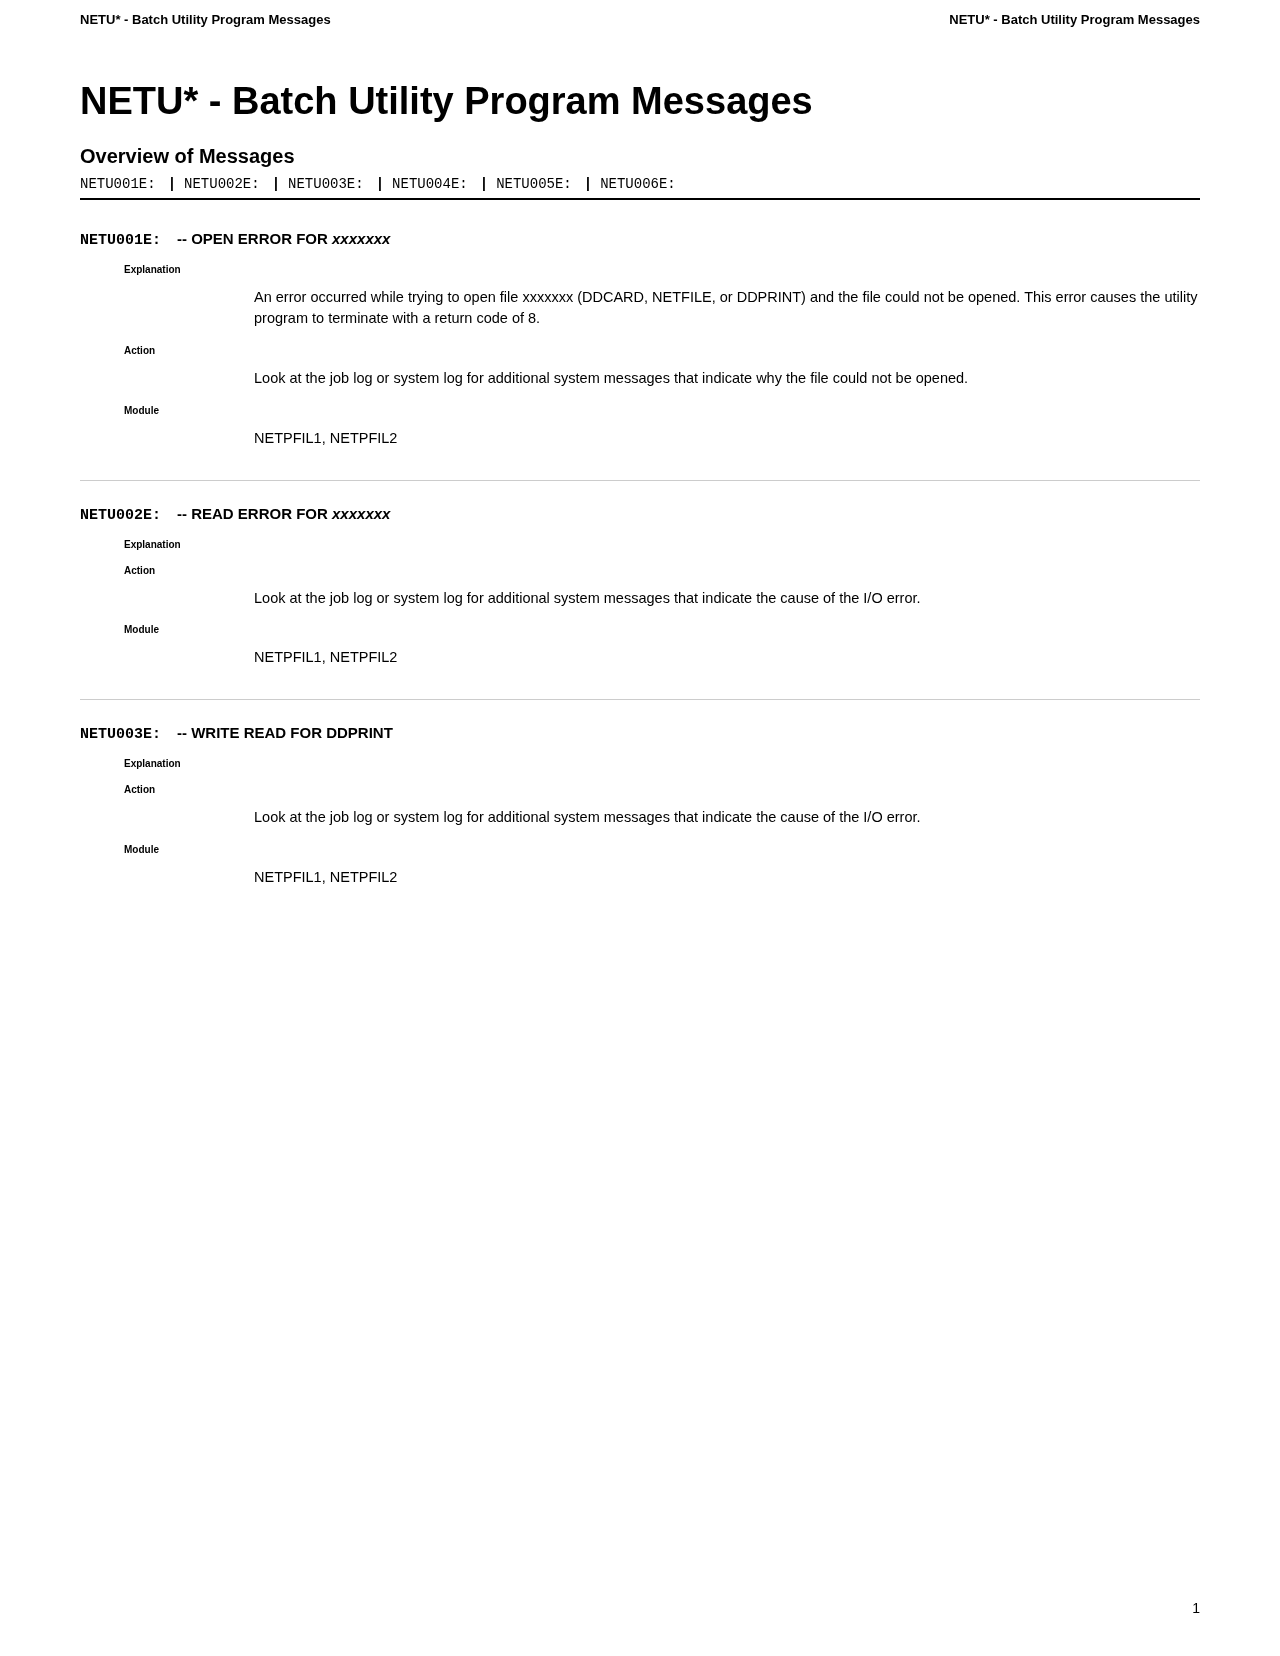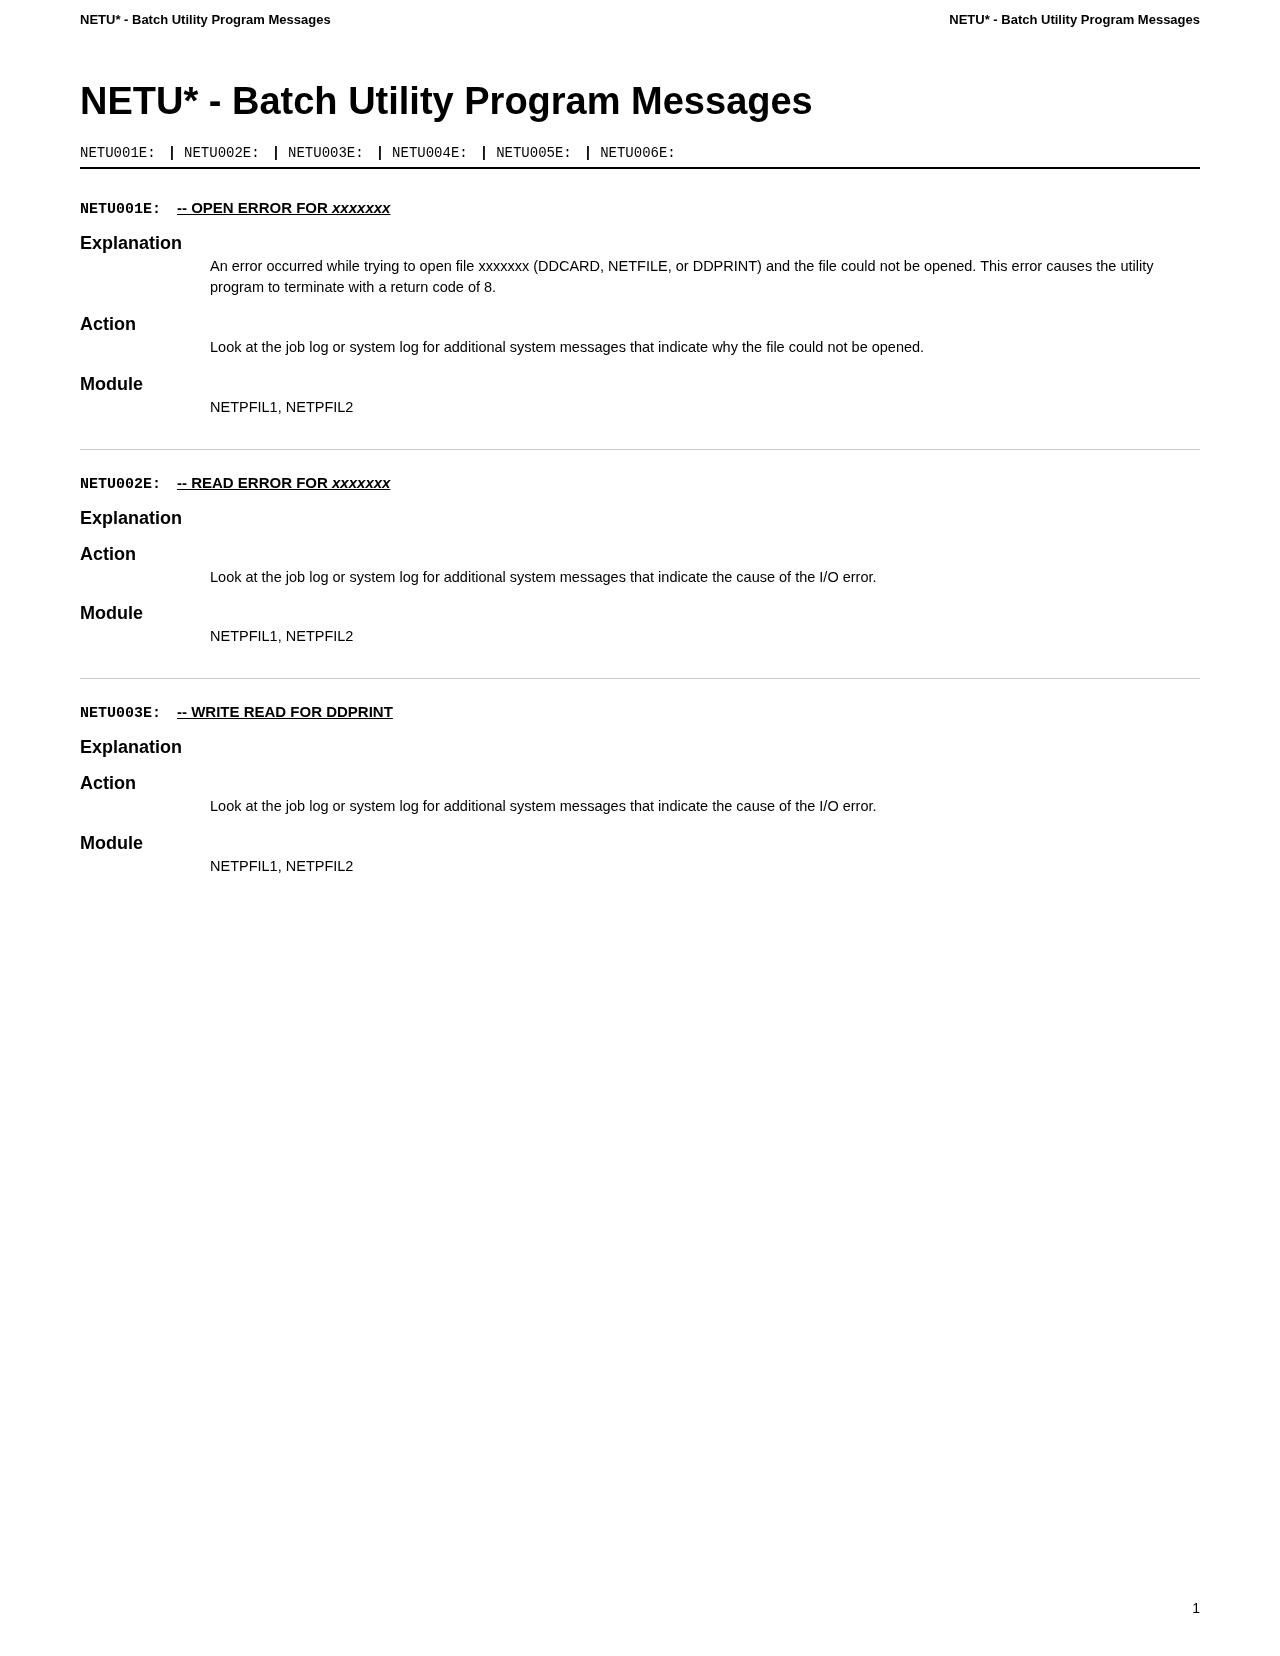--- a/index.html
+++ b/index.html
@@ -84,40 +84,40 @@
       gap: 16px;
       align-items: baseline;
     }
 
     .message-title .msg-code {
       font-weight: bold;
     }
 
     .message-title .msg-desc {
       font-weight: bold;
-      text-decoration: underline;
     }
 
     .message-title .msg-desc em {
       font-style: italic;
       font-weight: bold;
     }
 
     .message-row {
       display: flex;
       margin-bottom: 14px;
       font-size: 14.5px;
     }
 
     .message-row .label {
       font-weight: bold;
       font-family: Arial, Helvetica, sans-serif;
       min-width: 130px;
-      font-size: 18px;
+      font-size: 10px;
       padding-top: 1px;
+      margin-left: 44px;
     }
 
     .message-row .value {
       flex: 1;
       font-family: Arial, Helvetica, sans-serif;
       font-size: 14.5px;
       line-height: 1.5;
       margin-top: 24px;
     }
 
@@ -140,20 +140,21 @@
 
 <div class="header-bar">
   <span>NETU* - Batch Utility Program Messages</span>
   <span>NETU* - Batch Utility Program Messages</span>
 </div>
 
 <div class="content-area">
 
   <h1 class="page-title">NETU* - Batch Utility Program Messages</h1>
 
+  <h2 class="overview-heading">Overview of Messages</h2>
 
   <div class="overview-links">
 
   <span style="font-family: &quot;Courier New&quot;, Courier, monospace; font-size: 14px;">NETU001E:</span>
       <span class="separator" style="margin: 0px 8px;">|</span>
       <span style="font-family: &quot;Courier New&quot;, Courier, monospace; font-size: 14px;">NETU002E:</span>
       <span class="separator" style="margin: 0px 8px;">|</span>
       <span style="font-family: &quot;Courier New&quot;, Courier, monospace; font-size: 14px;">NETU003E:</span>
       <span class="separator" style="margin: 0px 8px;">|</span>
       <span style="font-family: &quot;Courier New&quot;, Courier, monospace; font-size: 14px;">NETU004E:</span>

